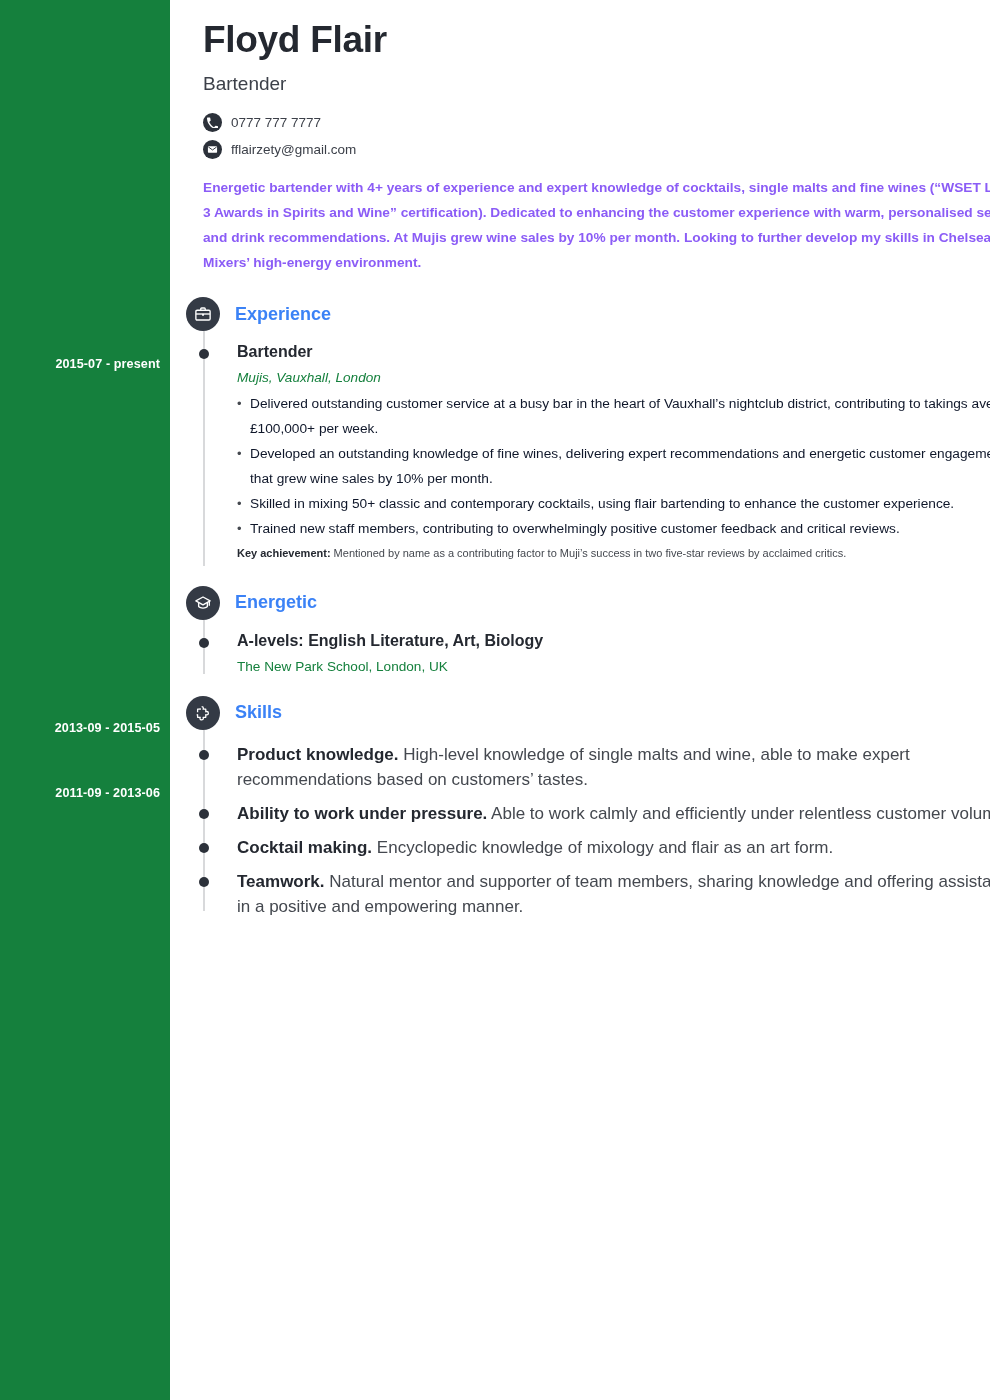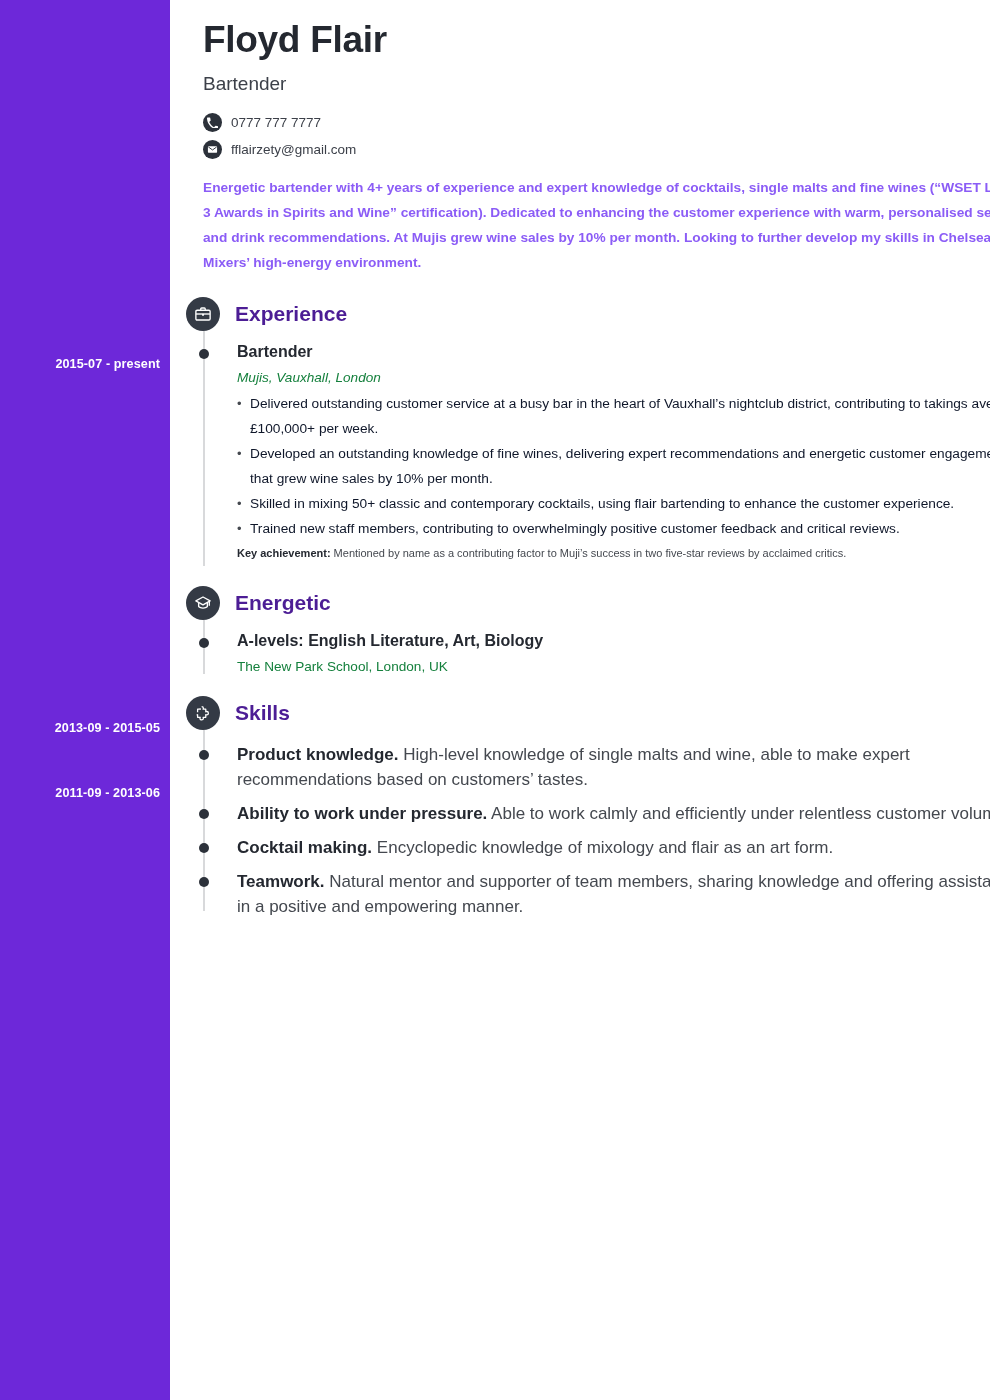--- a/index.html
+++ b/index.html
@@ -15,21 +15,21 @@
     height: 1400px;
     background: #ffffff;
     overflow: hidden;
   }
   
   .sidebar {
     position: absolute;
     left: 0; top: 0;
     width: 170px;
     height: 1400px;
-    background: #6d28d9;
+    background: #15803d;
   }
   
   .content {
     position: absolute;
     left: 170px; top: 0;
     width: 906px;
     padding: 18px 44px 0 16px;
   }
   
   .name {
@@ -93,23 +93,23 @@
     border-radius: 50%;
     background: #343a45;
     display: inline-flex;
     align-items: center;
     justify-content: center;
     flex: none;
     margin-left: 0px;
   }
   .sec-icon svg { display: block; }
   .sec-title {
-    font-size: 21px;
-    font-weight: bold;
-    color: #4c1d95;
+    font-size: 18px;
+    font-weight: bold;
+    color: #3b82f6;
     margin-left: 15px;
   }
   
   .timeline {
     position: absolute;
     left: 17px;
     top: 34px;
     bottom: 0;
     width: 2px;
     background: #d8d9db;

